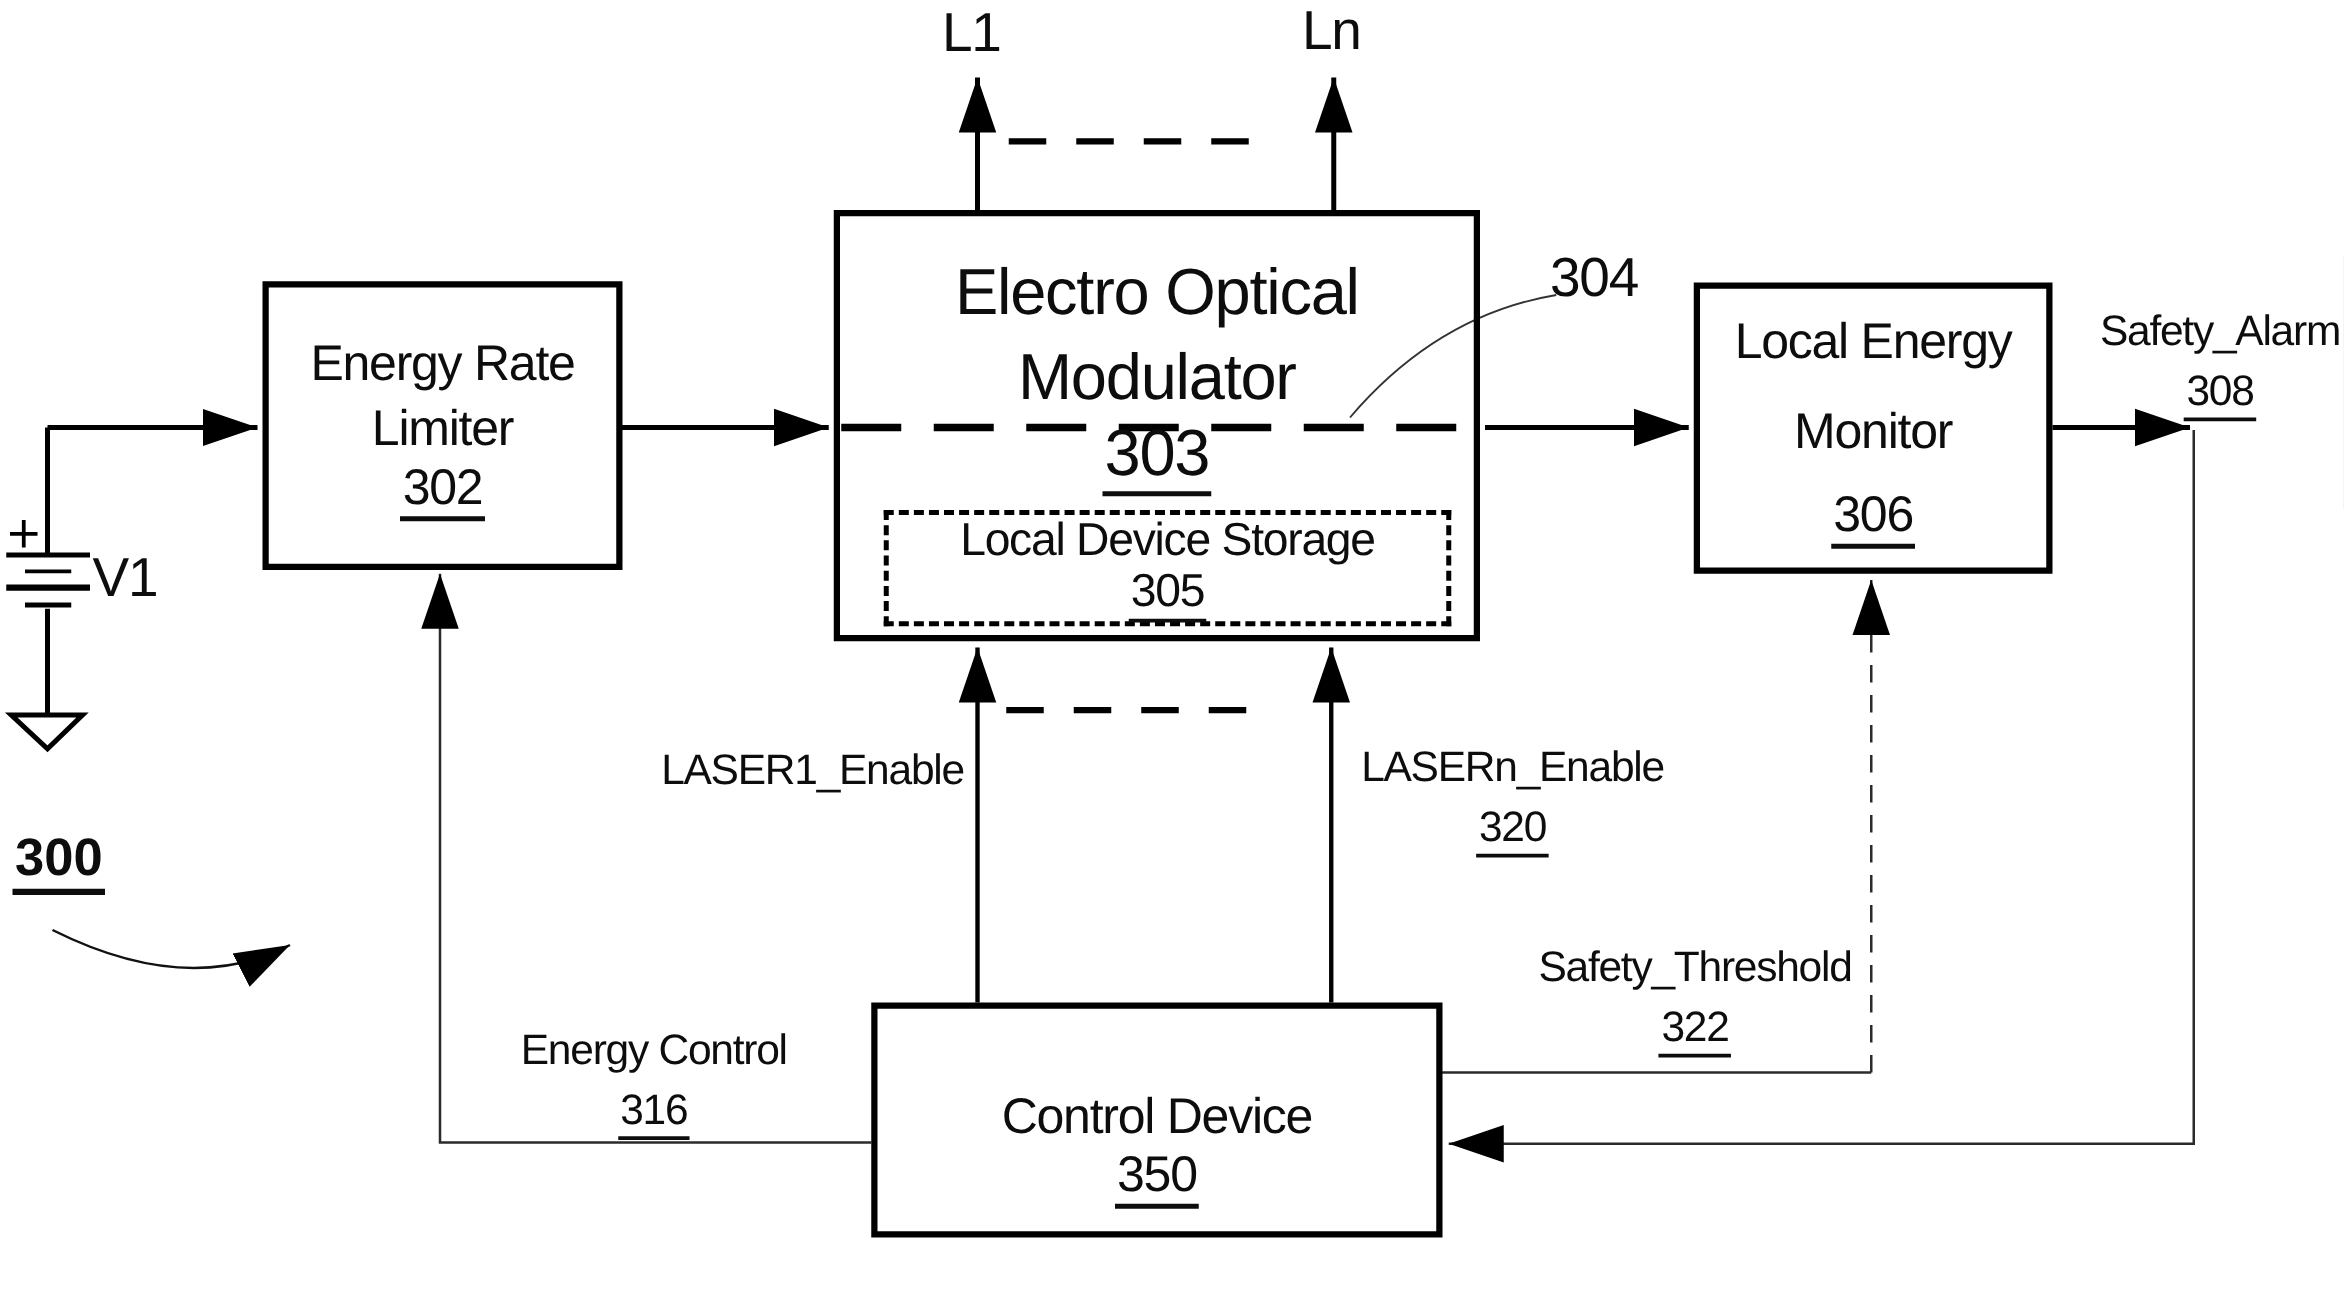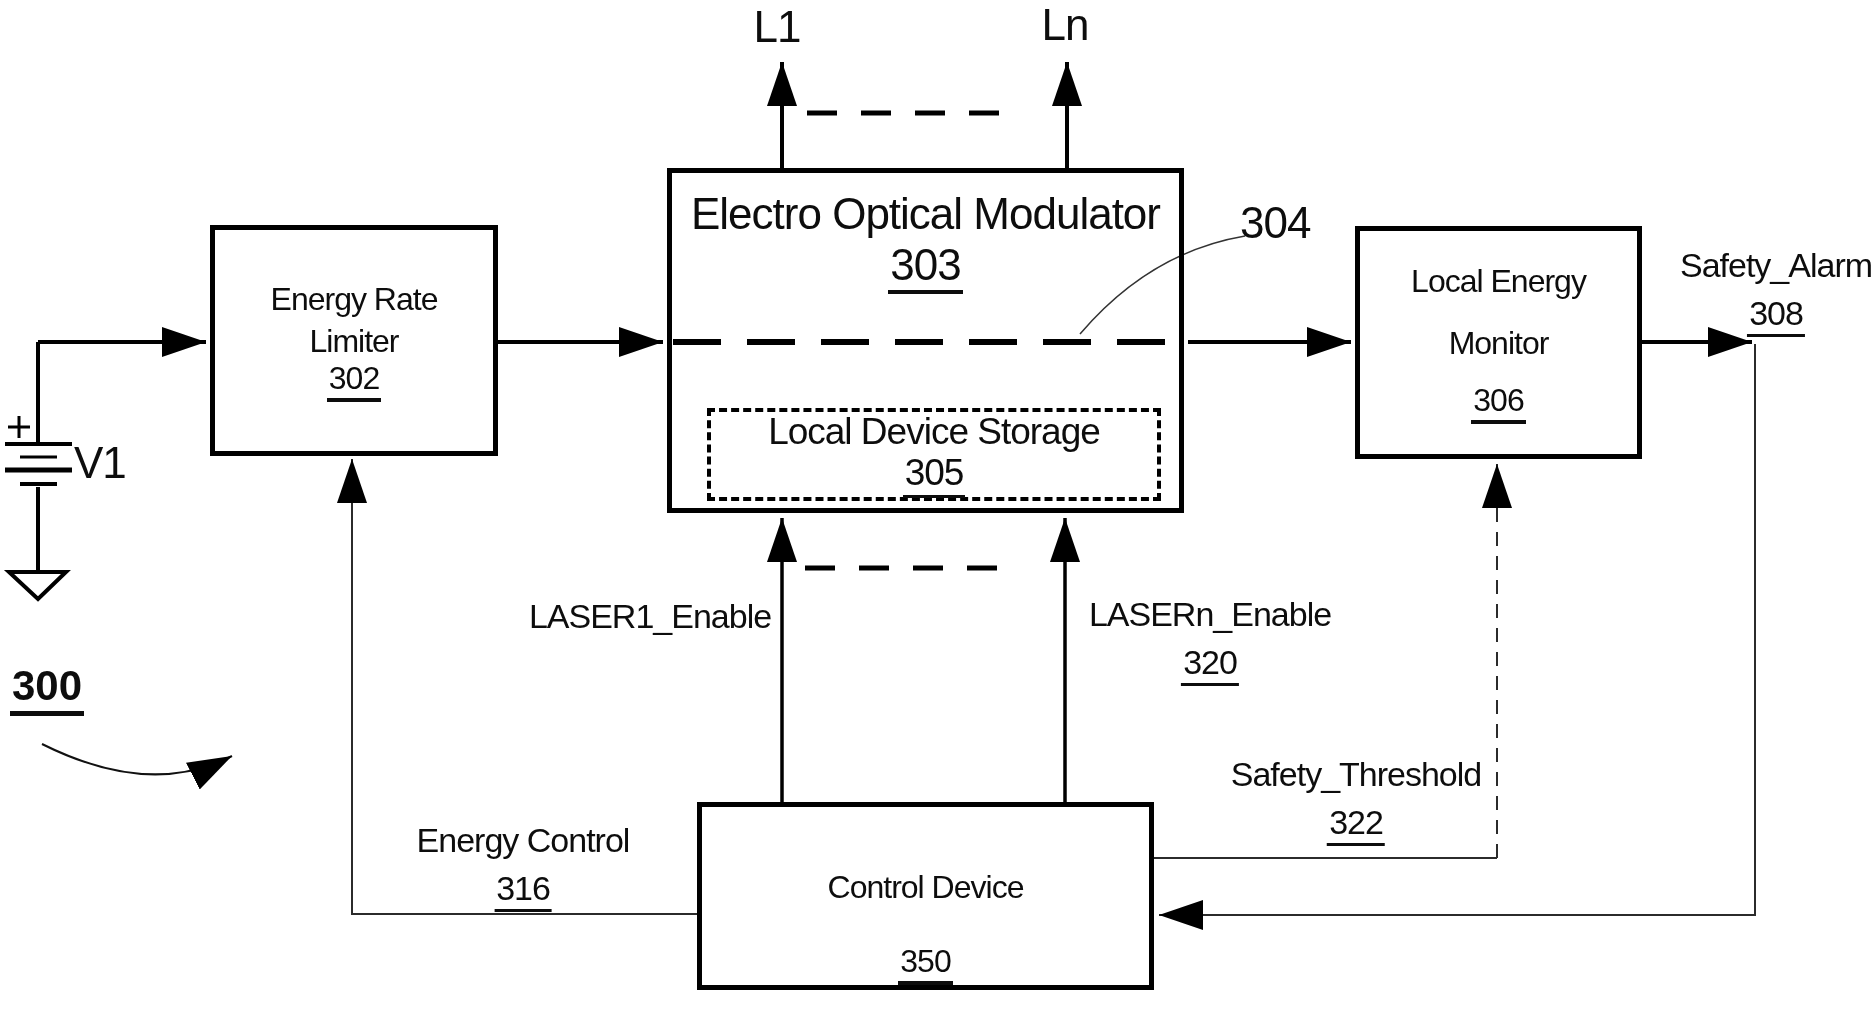--- a/index.html
+++ b/index.html
@@ -12,35 +12,35 @@
     overflow:hidden;
   }
   .lines-svg{position:absolute;left:0;top:0;width:1875px;height:1035px;}
   .box{
     position:absolute;
     border:5px solid #000;
     box-sizing:border-box;
     display:flex;flex-direction:column;
     align-items:center;justify-content:center;
     text-align:center;
-    font-size:32px;line-height:1.3;letter-spacing:-1px;
+    font-size:40px;line-height:1.3;letter-spacing:-1px;
     background:transparent;
   }
   .box .ref, .sig .ref, .plain-ref{
     display:inline-block;
     border-bottom:4px solid #0d0d0d;
     padding:0 2px 2px 2px;
     line-height:1.05;
   }
   #box-erl{left:210px;top:225px;width:288px;height:231px;}
-  #box-eom{left:667px;top:168px;width:517px;height:345px;justify-content:flex-start;padding-top:12px;font-size:44px;}
+  #box-eom{left:667px;top:168px;width:517px;height:345px;justify-content:flex-start;padding-top:28px;font-size:52px;}
   #box-les{left:707px;top:408px;width:454px;height:93px;border:4px dashed #000;font-size:37px;line-height:1.15;}
   #box-les .ref{border-bottom-width:3px;}
   #box-lem{left:1355px;top:226px;width:287px;height:233px;gap:20px;}
-  #box-cd{left:697px;top:802px;width:457px;height:188px;justify-content:space-between;padding-top:60px;}
+  #box-cd{left:697px;top:802px;width:457px;height:188px;justify-content:flex-start;padding-top:60px;}
   .sig{
     position:absolute;
     transform:translateX(-50%);
     text-align:center;
     font-size:34px;line-height:1.42;letter-spacing:-1px;
     white-space:nowrap;
   }
   .sig .ref{border-bottom-width:3px;}
   .port-label{
     position:absolute;transform:translateX(-50%);

